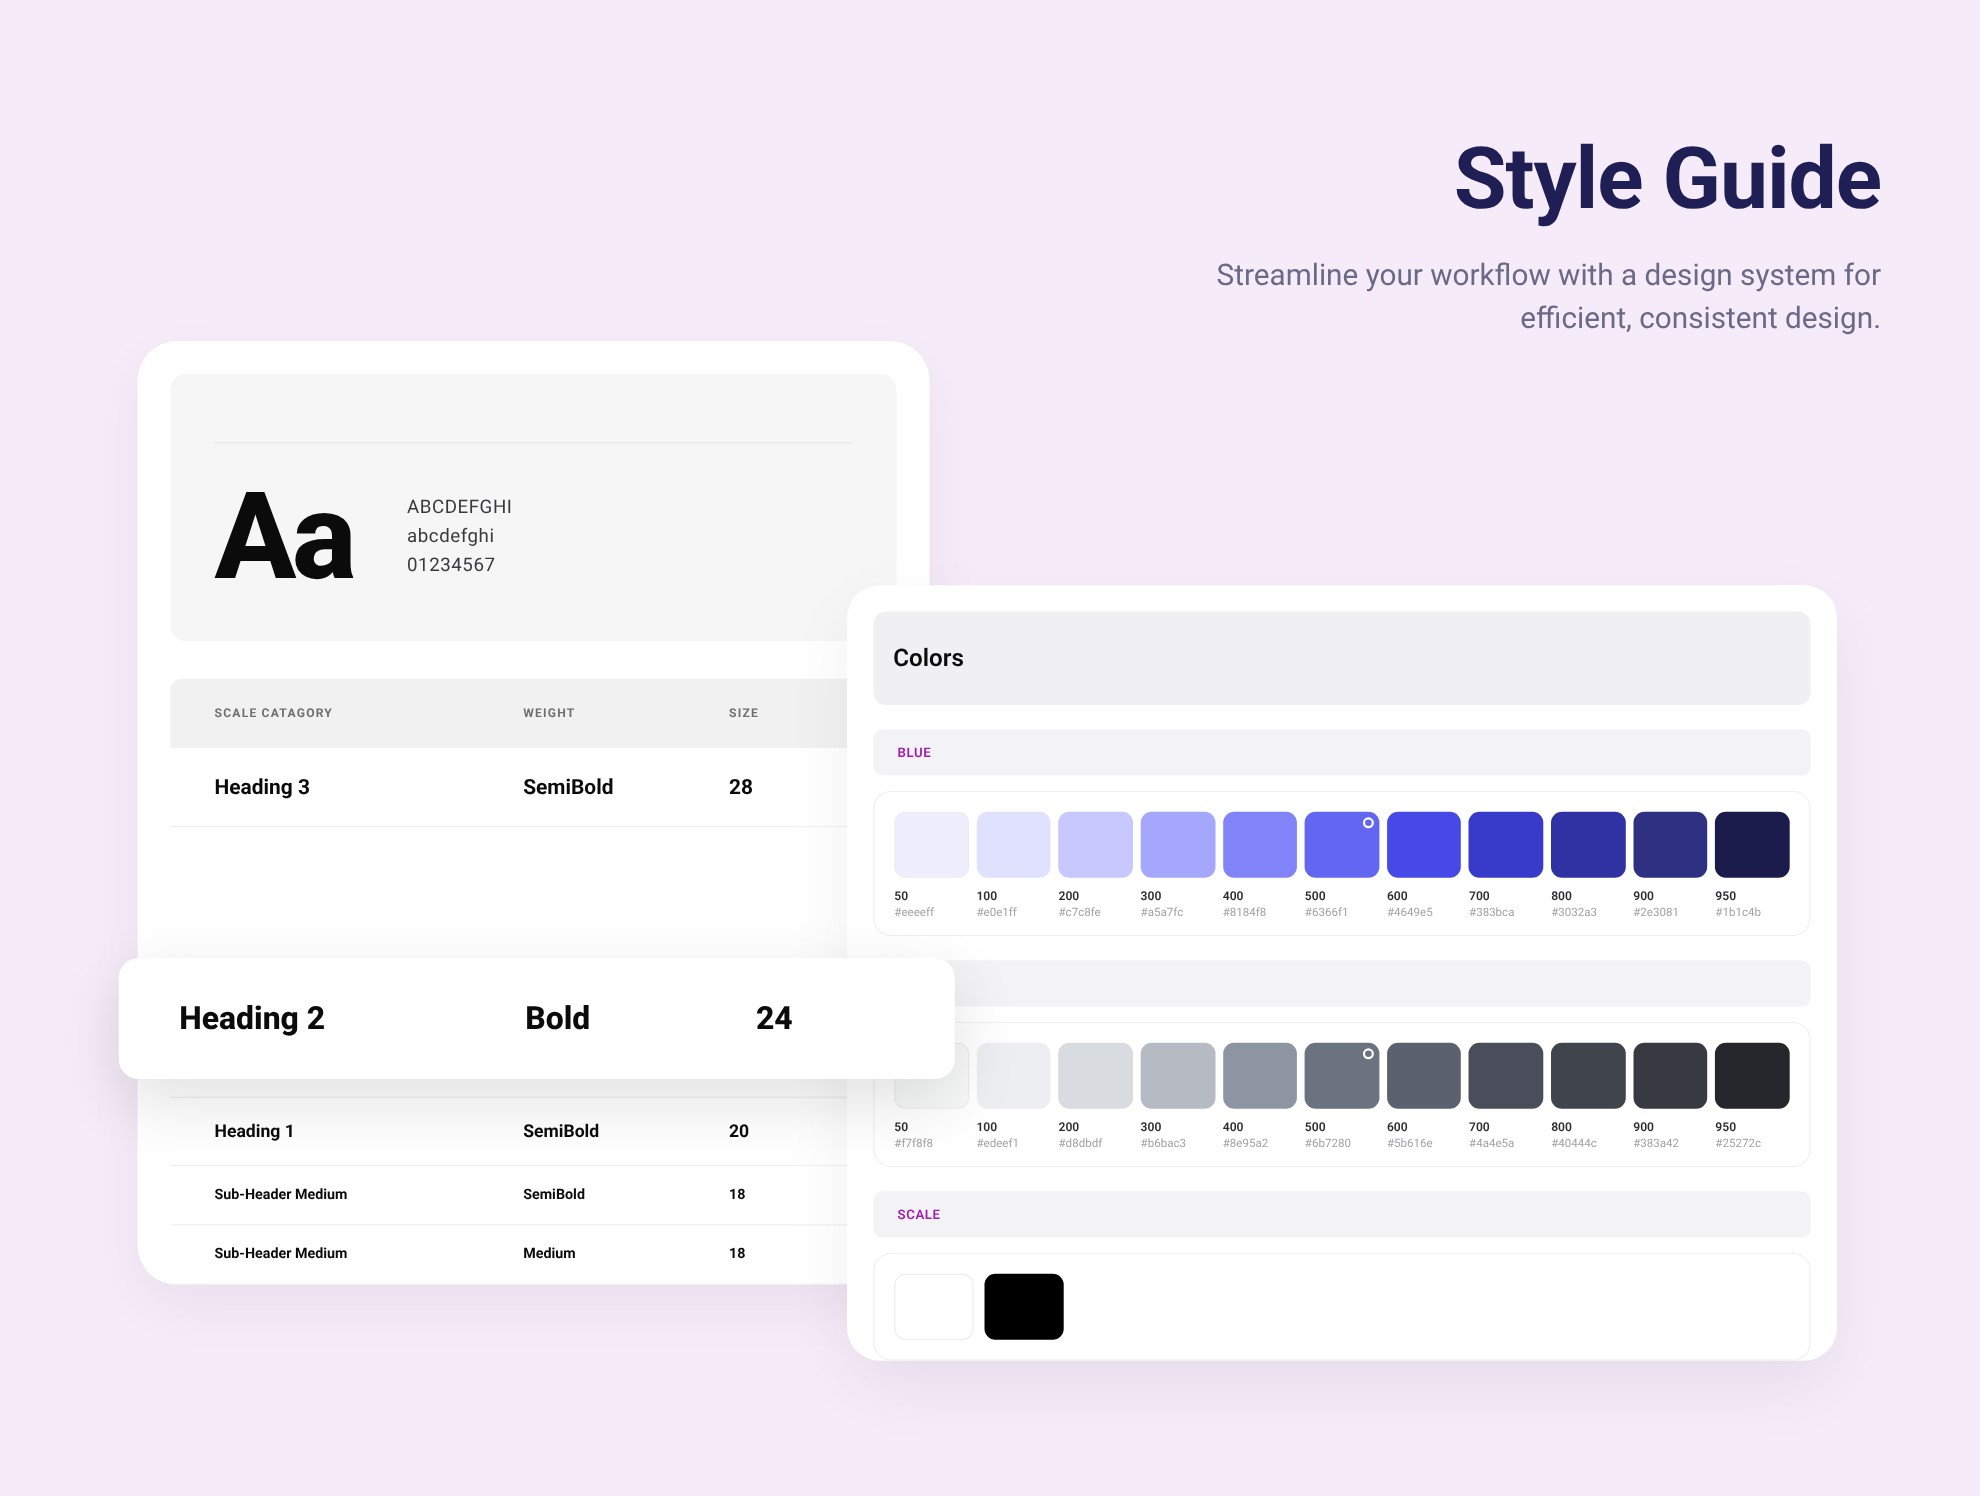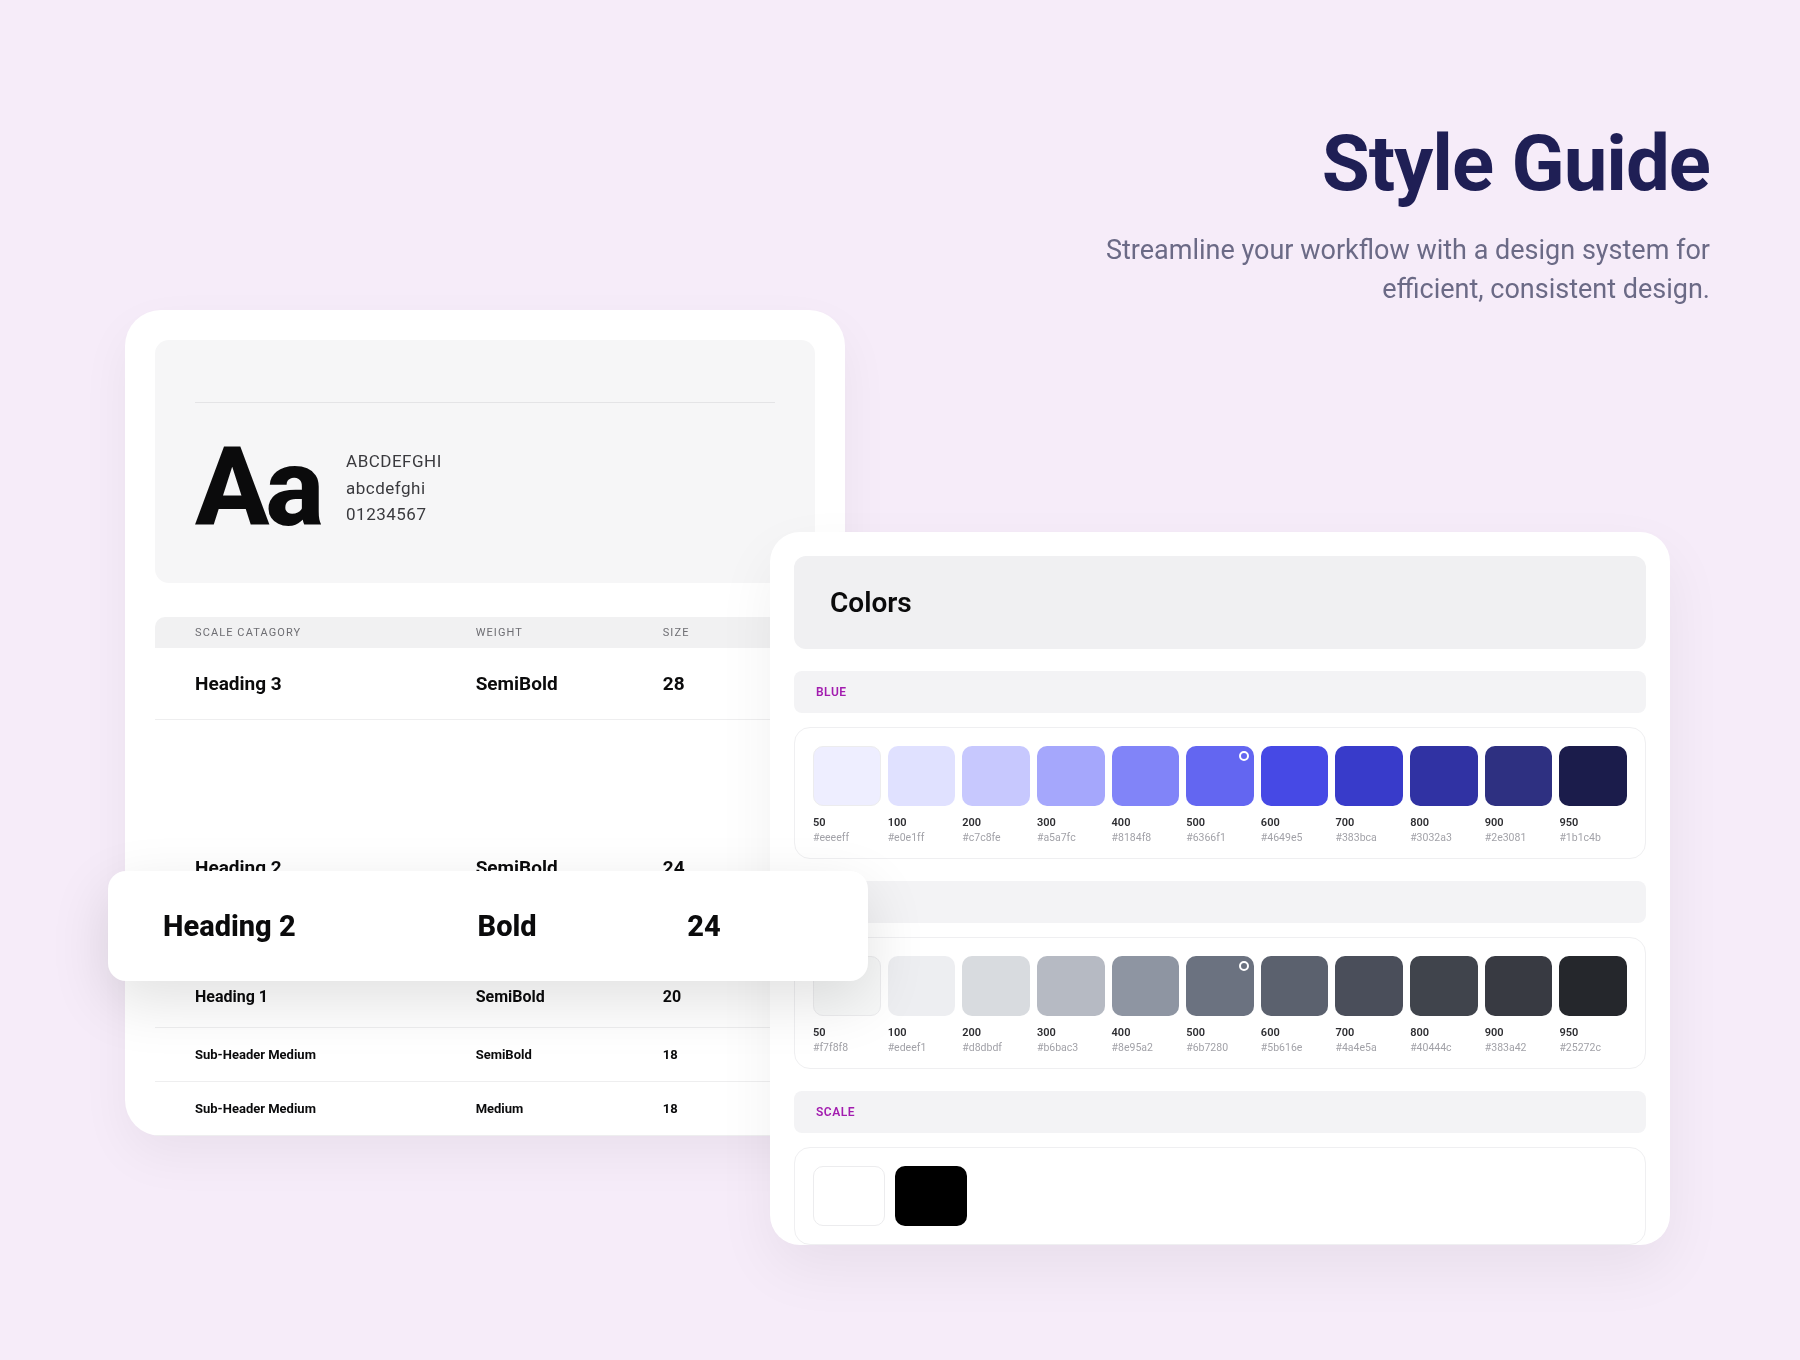--- a/index.html
+++ b/index.html
@@ -54,21 +54,21 @@
     color: #0b0b0c;
   }
   .typo-hero hr {
     border: none;
     border-top: 1px solid #e4e4e6;
     margin: 26px 0 30px 0;
   }
   .typo-row {
     display: flex;
     align-items: center;
-    gap: 26px;
+    gap: 50px;
   }
   .typo-row .big {
     font-size: 110px;
     font-weight: 800;
     letter-spacing: -4px;
     color: #0b0b0c;
     line-height: 1;
   }
   .typo-row .samples {
     font-size: 17px;
@@ -80,25 +80,25 @@
   }
 
   .scale-table {
     margin-top: 34px;
   }
   .scale-head {
     background: #f1f1f2;
     border-radius: 10px 10px 0 0;
     display: grid;
     grid-template-columns: 1.5fr 1fr 0.6fr;
-    padding: 9px 40px;
+    padding: 25px 40px;
     font-size: 11px;
     letter-spacing: 1.1px;
     color: #6e6e73;
-    font-weight: 400;
+    font-weight: 700;
     text-transform: uppercase;
   }
   .scale-row {
     display: grid;
     grid-template-columns: 1.5fr 1fr 0.6fr;
     padding: 22px 40px;
     border-bottom: 1px solid #eeeeef;
     font-weight: 700;
     align-items: center;
   }
@@ -132,22 +132,22 @@
     top: 532px;
     width: 900px;
     background: #fff;
     border-radius: 30px;
     padding: 24px 24px 0 24px;
     box-shadow: 0 24px 60px rgba(0,0,0,0.06);
   }
   .colors-title {
     background: #f0f0f2;
     border-radius: 12px;
-    padding: 30px 36px;
-    font-size: 28px;
+    padding: 30px 18px;
+    font-size: 22px;
     font-weight: 600;
   }
   .cat-label {
     background: #f3f3f5;
     border-radius: 8px;
     padding: 14px 22px;
     font-size: 12px;
     font-weight: 600;
     letter-spacing: 0.5px;
     color: #a21caf;

